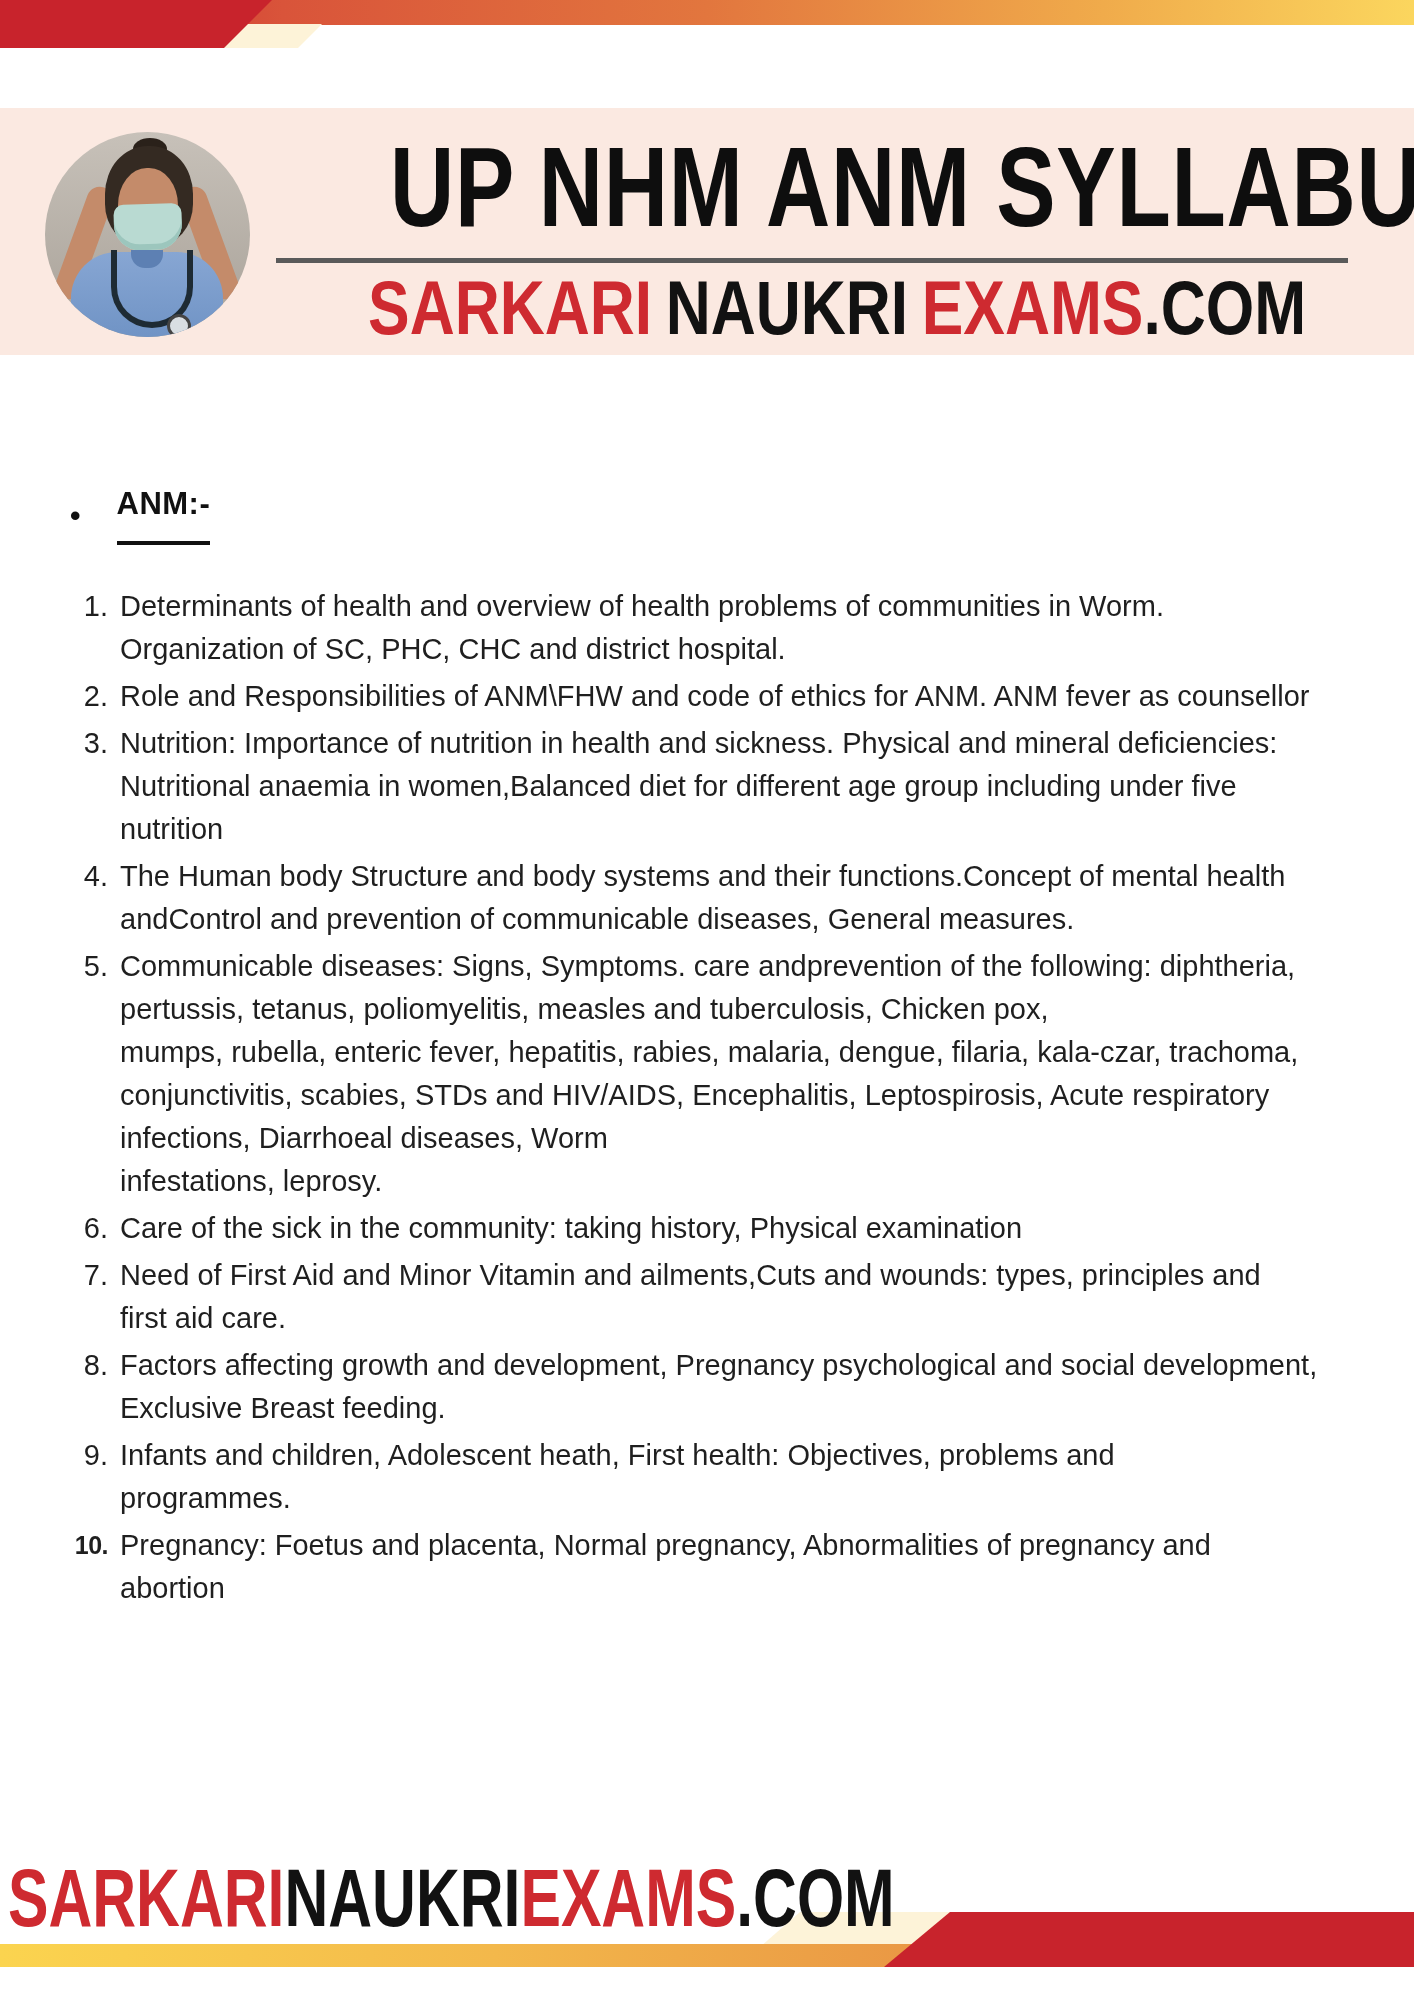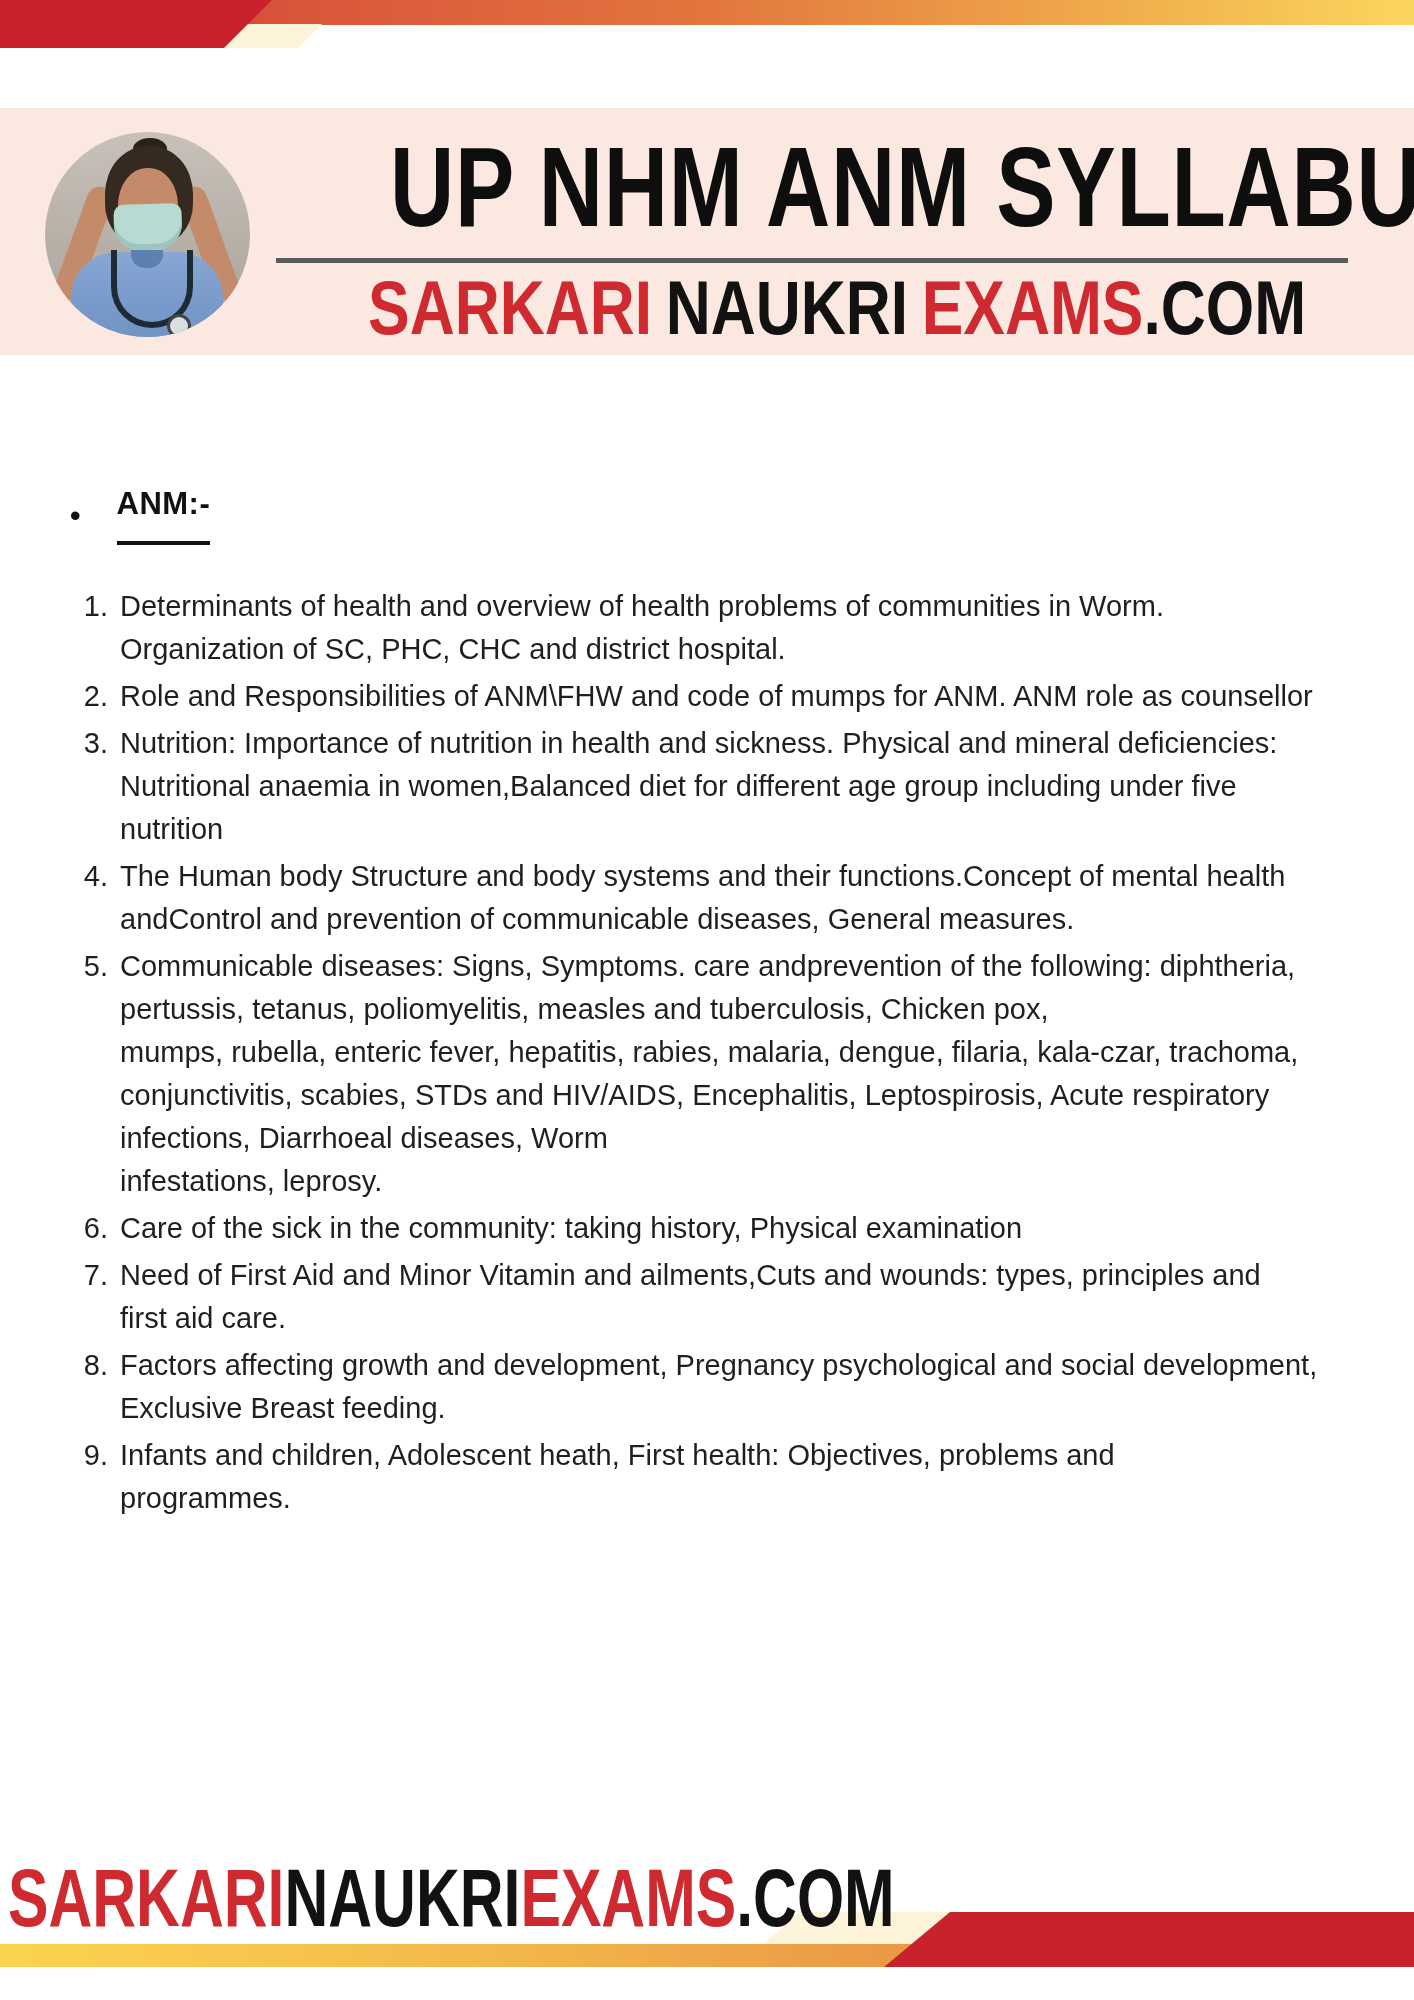--- a/index.html
+++ b/index.html
@@ -131,21 +131,21 @@
     <span class="anm-label">ANM:-</span>
   </div>
   <ol class="syllabus-list">
       <li>
         <span class="item-num">1.</span>
         <span class="item-text">Determinants of health and overview of health problems of communities in Worm.
 Organization of SC, PHC, CHC and district hospital.</span>
       </li>
       <li>
         <span class="item-num">2.</span>
-        <span class="item-text">Role and Responsibilities of ANM\FHW and code of mumps for ANM. ANM role as counsellor</span>
+        <span class="item-text">Role and Responsibilities of ANM\FHW and code of ethics for ANM. ANM fever as counsellor</span>
       </li>
       <li>
         <span class="item-num">3.</span>
         <span class="item-text">Nutrition: Importance of nutrition in health and sickness. Physical and mineral deficiencies:
 Nutritional anaemia in women,Balanced diet for different age group including under five
 nutrition</span>
       </li>
       <li>
         <span class="item-num">4.</span>
         <span class="item-text">The Human body Structure and body systems and their functions.Concept of mental health
@@ -172,20 +172,25 @@
       <li>
         <span class="item-num">8.</span>
         <span class="item-text">Factors affecting growth and development, Pregnancy psychological and social development,
 Exclusive Breast feeding.</span>
       </li>
       <li>
         <span class="item-num">9.</span>
         <span class="item-text">Infants and children, Adolescent heath, First health: Objectives, problems and
 programmes.</span>
       </li>
+      <li>
+        <span class="item-num bold">10.</span>
+        <span class="item-text">Pregnancy: Foetus and placenta, Normal pregnancy, Abnormalities of pregnancy and
+abortion</span>
+      </li>
     </ol>
 </main>
 
 <footer class="footer">
   <div class="shape cream-shape-bottom"></div>
   <div class="shape band-gradient-bottom"></div>
   <div class="shape red-shape-bottom"></div>
   <div class="footer-brand">
     <span class="brand-red">SARKARI</span><span class="sp"></span><span class="brand-black">NAUKRI</span><span class="sp"></span><span class="brand-red">EXAMS</span><span class="brand-black">.COM</span>
   </div>

